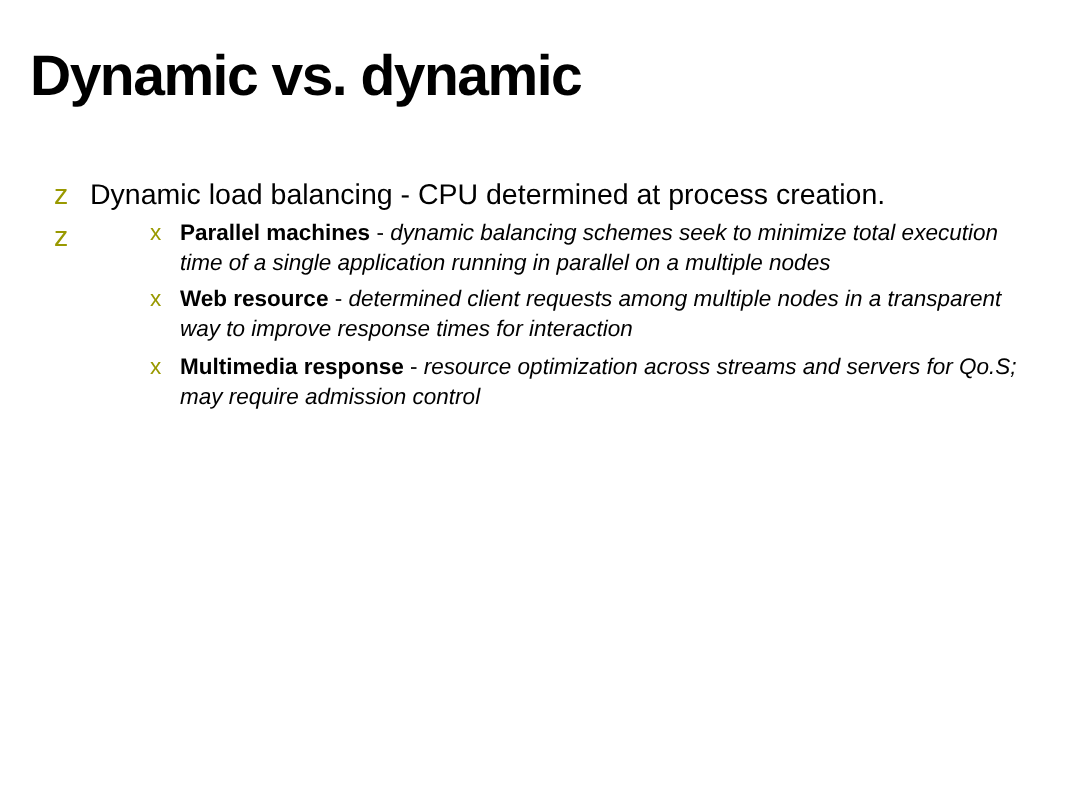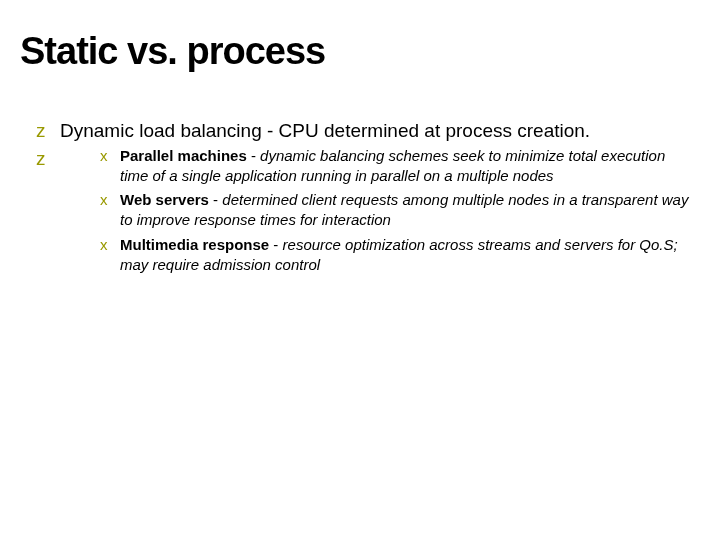--- a/index.html
+++ b/index.html
@@ -59,32 +59,32 @@
     color: #999900;
     font-style: normal;
     font-size: 15px;
   }
   .level2 b { font-style: normal; font-weight: bold; }
   .level2 .dash { font-style: normal; }
 </style>
 </head>
 <body>
 
-<h1 class="title">Static vs. process</h1>
+<h1 class="title">Dynamic vs. dynamic</h1>
 
 <ul class="level1">
   <li>
     <span>Dynamic load balancing - CPU determined at process creation.</span>
   </li>
   <li>
     <ul class="level2">
       <li>
         <b>Parallel machines</b><span class="dash"> - </span><span>dynamic balancing schemes seek to minimize total execution time of a single application running in parallel on a multiple nodes</span>
       </li>
       <li>
-        <b>Web servers</b><span class="dash"> - </span><span>determined client requests among multiple nodes in a transparent way to improve response times for interaction</span>
+        <b>Web resource</b><span class="dash"> - </span><span>determined client requests among multiple nodes in a transparent way to improve response times for interaction</span>
       </li>
       <li>
         <b>Multimedia response</b><span class="dash"> - </span><span>resource optimization across streams and servers for Qo.S; may require admission control</span>
       </li>
     </ul>
   </li>
 </ul>
 
 </body></html>

